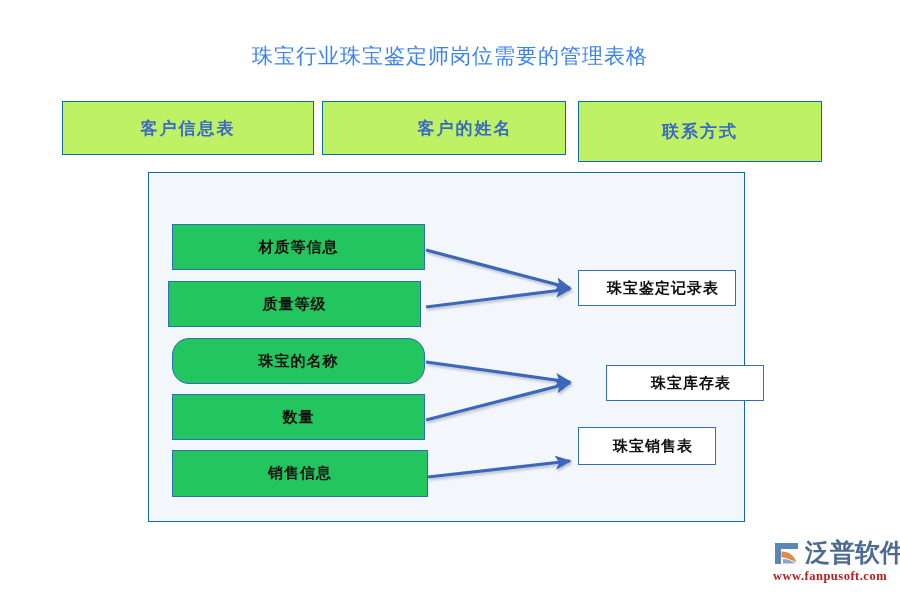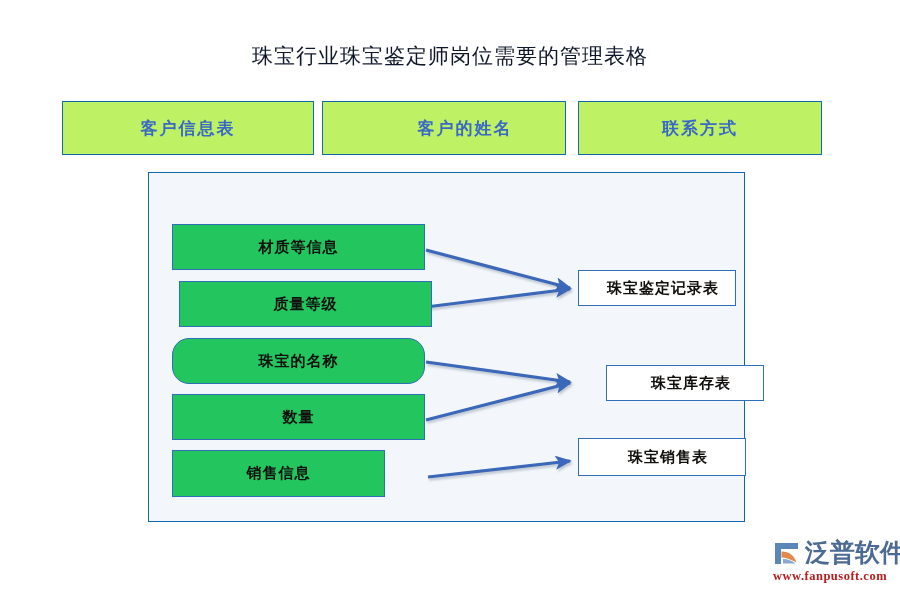--- a/index.html
+++ b/index.html
@@ -23,21 +23,21 @@
 
   
   .page-title {
     position: absolute;
     left: 0;
     top: 42px;
     width: 900px;
     text-align: center;
     font-size: 21px;
     font-weight: 500;
-    color: #0f172a;
+    color: #3b82f6;
     letter-spacing: 1px;
     white-space: nowrap;
   }
 
   
   .top-box {
     position: absolute;
     box-sizing: border-box;
     background: #bef264;
     border: 1.6px solid #1168ab;
@@ -47,21 +47,21 @@
   }
   .top-box-label {
     font-size: 17px;
     font-weight: bold;
     color: #3a68c6;
     letter-spacing: 2px;
     white-space: nowrap;
   }
   #top-box-0 { left: 62px;  top: 101px; width: 252px; height: 54px; }
   #top-box-1 { left: 322px; top: 101px; width: 244px; height: 54px; padding-left: 42px; }
-  #top-box-2 { left: 578px; top: 101px; width: 244px; height: 54px; }
+  #top-box-2 { left: 578px; top: 101px; width: 244px; height: 61px; }
 
   
   #main-panel {
     position: absolute;
     left: 148px;
     top: 172px;
     width: 597px;
     height: 350px;
     box-sizing: border-box;
     background: #f3f7fc;
@@ -89,24 +89,24 @@
     justify-content: center;
   }
   .field-box-label {
     font-size: 15px;
     font-weight: bold;
     color: #12100e;
     letter-spacing: 1px;
     white-space: nowrap;
   }
   #field-box-0 { left: 172px; top: 224px; width: 253px; height: 46px; }
-  #field-box-1 { left: 179px; top: 281px; width: 253px; height: 46px; }
+  #field-box-1 { left: 168px; top: 281px; width: 253px; height: 46px; }
   #field-box-2 { left: 172px; top: 338px; width: 253px; height: 46px; border-radius: 17px; }
   #field-box-3 { left: 172px; top: 394px; width: 253px; height: 46px; }
-  #field-box-4 { left: 172px; top: 450px; width: 213px; height: 47px; }
+  #field-box-4 { left: 172px; top: 450px; width: 256px; height: 47px; }
 
   
   .table-box {
     position: absolute;
     box-sizing: border-box;
     background: #ffffff;
     border: 1.5px solid #2e6fb8;
     display: flex;
     align-items: center;
     justify-content: center;
@@ -114,21 +114,21 @@
   }
   .table-box-label {
     font-size: 15px;
     font-weight: bold;
     color: #12100e;
     letter-spacing: 1px;
     white-space: nowrap;
   }
   #table-box-0 { left: 578px; top: 270px; width: 158px; height: 36px; }
   #table-box-1 { left: 578px; top: 365px; width: 158px; height: 36px; margin-left: 28px; }
-  #table-box-2 { left: 578px; top: 438px; width: 168px; height: 38px; }
+  #table-box-2 { left: 578px; top: 427px; width: 138px; height: 38px; }
 
   
   #content-watermark {
     position: absolute;
     left: 296px;
     top: 455px;
     width: 150px;
     height: 46px;
     opacity: 0.30;
     pointer-events: none;

